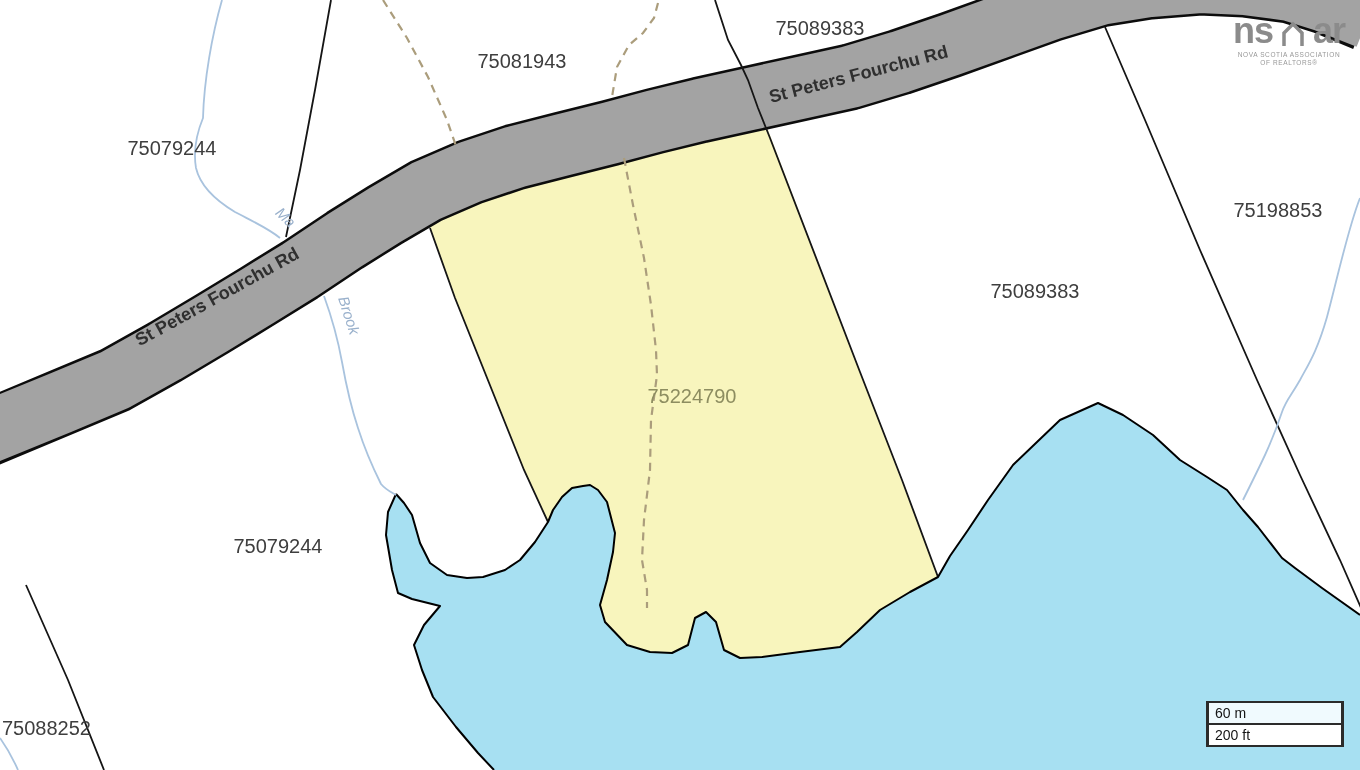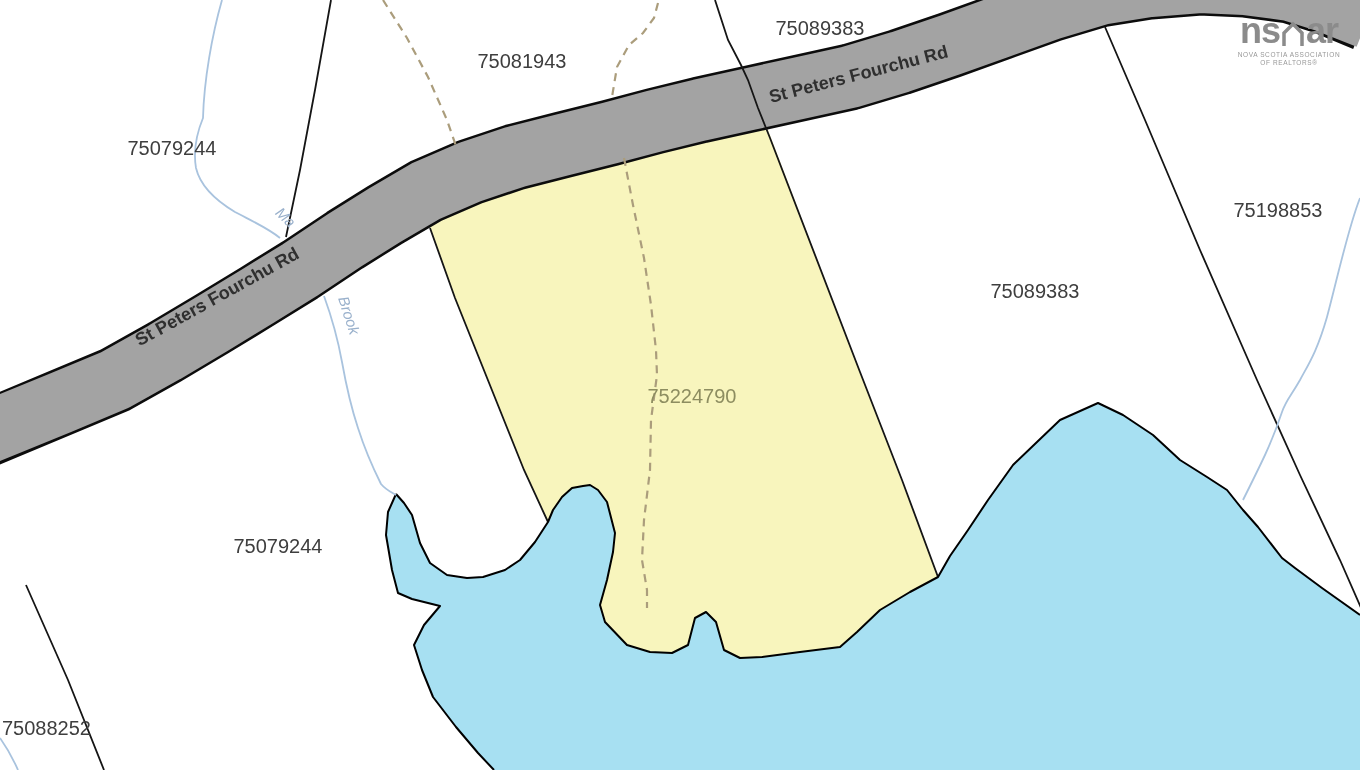--- a/index.html
+++ b/index.html
@@ -8,21 +8,21 @@
     background:#ffffff;font-family:"Liberation Sans",sans-serif;
   }
   #mapsvg{position:absolute;left:0;top:0;}
   text{font-family:"Liberation Sans",sans-serif;}
   .parcel-id{font-size:20px;fill:#3e3e3e;}
   .subject-id{font-size:20px;fill:#8d8d60;}
   .road-name{font-size:18px;font-weight:600;fill:#2f2f2f;}
   .brook-name{font-size:15px;font-style:italic;fill:#9ab1cc;}
   
   .nsar{position:absolute;top:16px;right:6px;width:130px;text-align:center;color:#8b8b8b;}
-  .nsar-main{display:flex;justify-content:center;align-items:flex-end;gap:1px;
+  .nsar-main{display:flex;justify-content:center;align-items:flex-end;gap:8px;
     font-size:36px;font-weight:600;letter-spacing:-1px;line-height:0.85;color:#8b8b8b;}
   .nsar-cap{font-size:6.5px;letter-spacing:0.6px;color:#979797;margin-top:1px;}
   .nsar-cap.first{margin-top:4px;}
   
   .scalebar{position:absolute;left:1206px;top:701px;width:132px;
     border-left:3px solid #2b2b2b;border-right:3px solid #2b2b2b;}
   .scalebar .row{height:20px;line-height:20px;font-size:14px;color:#141414;
     padding-left:6px;border-top:2px solid #2b2b2b;}
   .scalebar .row.metric{background:rgba(243,251,254,0.95);}
   .scalebar .row.imperial{background:#ffffff;border-bottom:2px solid #2b2b2b;}
@@ -123,14 +123,18 @@
       <span>ns</span>
       <svg width="24" height="27" viewBox="0 0 24 27">
         <path d="M3,26 L3,13 L12,4 L21,13 L21,26" fill="none" stroke="#8b8b8b" stroke-width="3.5"></path>
       </svg>
       <span>ar</span>
     </div>
     <div class="nsar-cap first">NOVA SCOTIA ASSOCIATION</div>
     <div class="nsar-cap">OF REALTORS®</div>
   </div>
 
+  <div class="scalebar">
+    <div class="row metric">60 m</div>
+    <div class="row imperial">200 ft</div>
+  </div>
 
 </div>
 
 </body></html>

